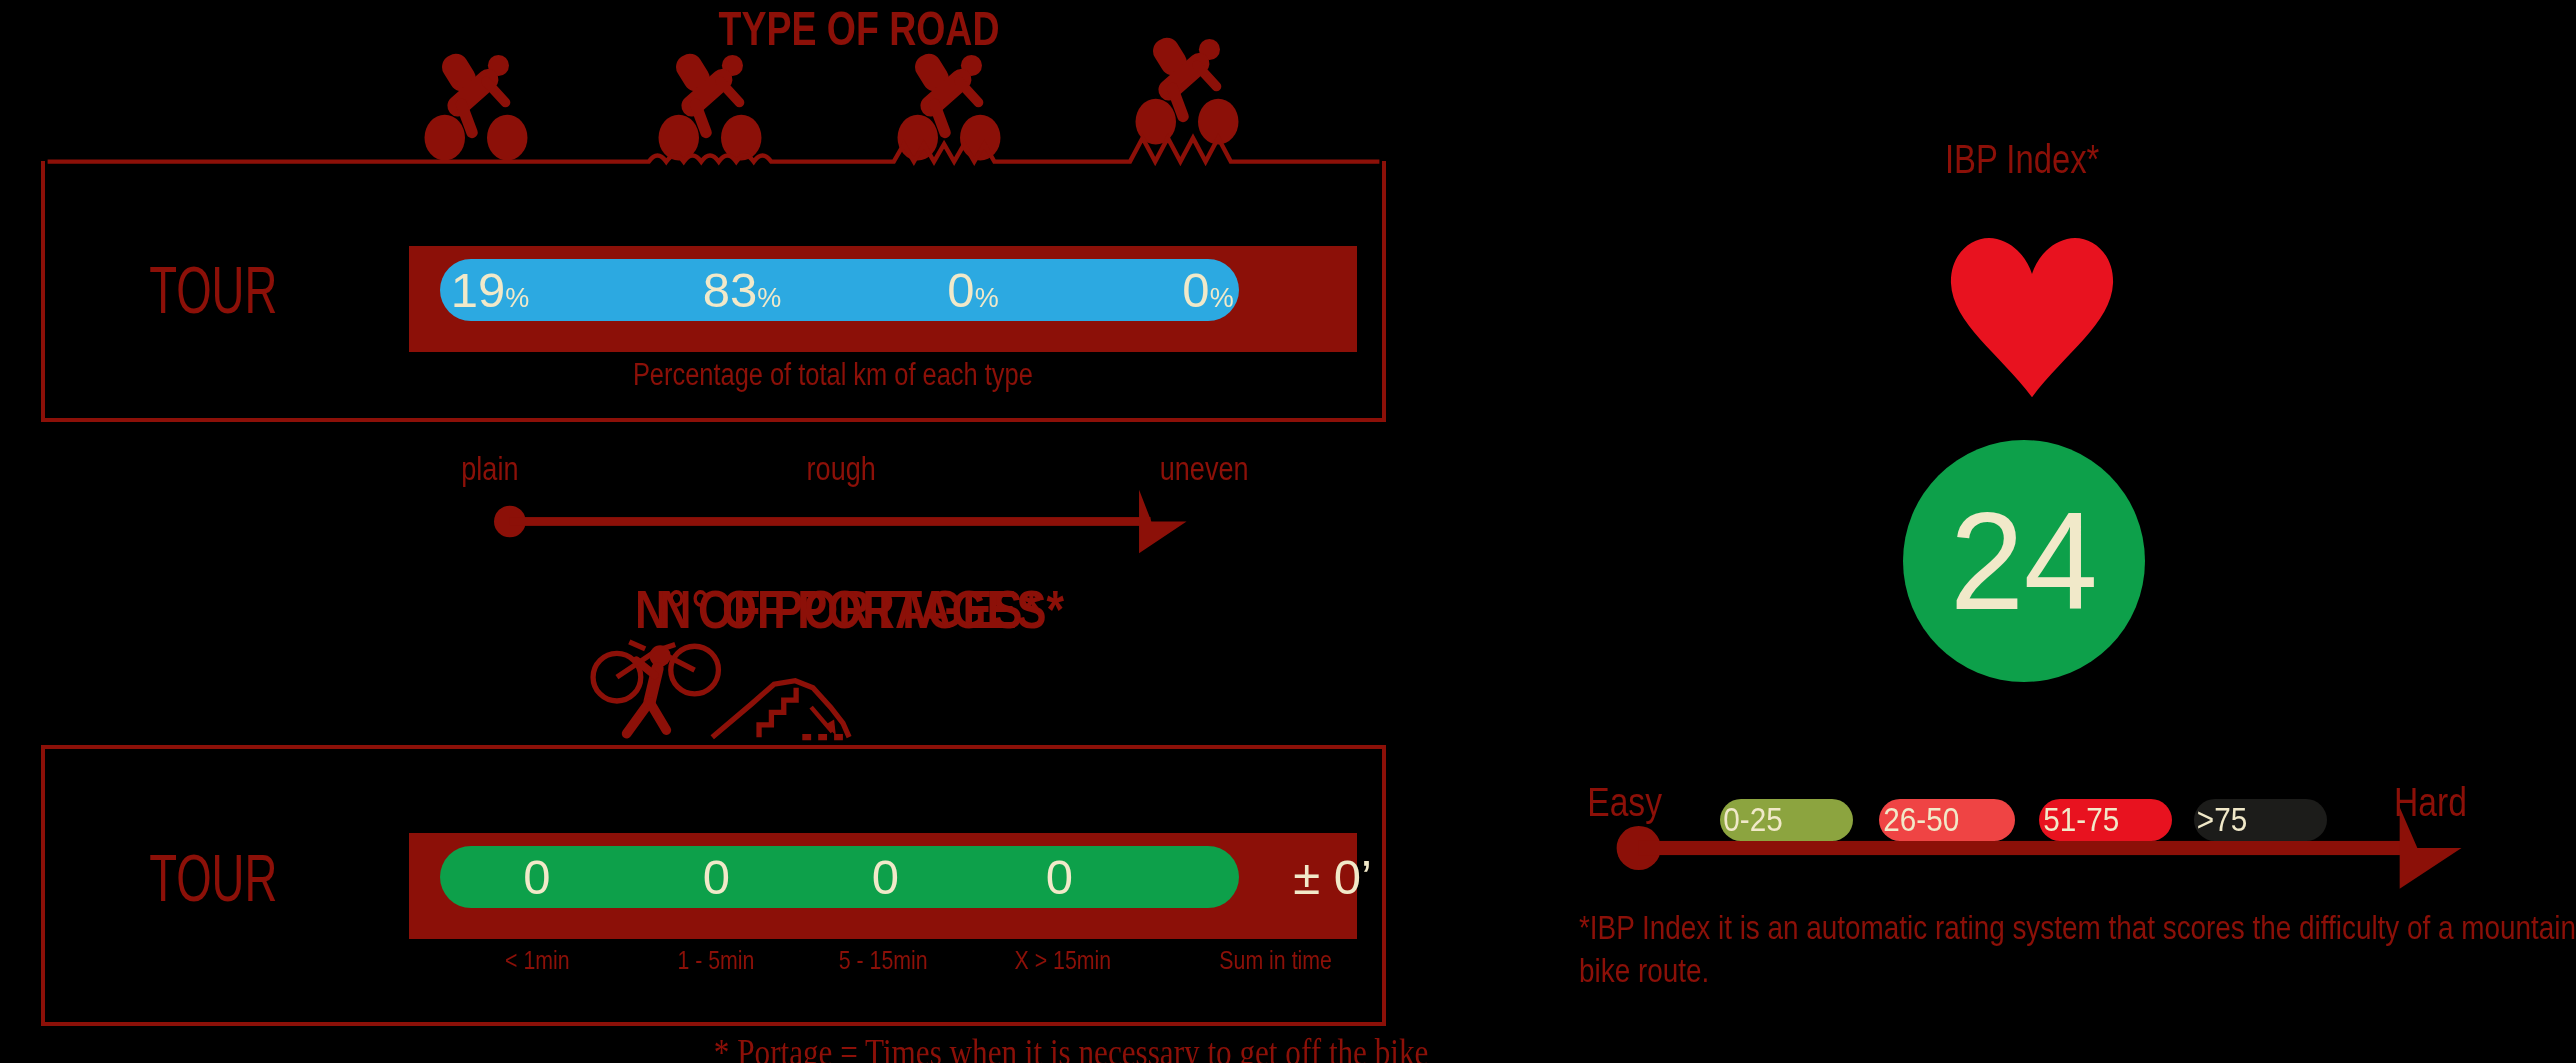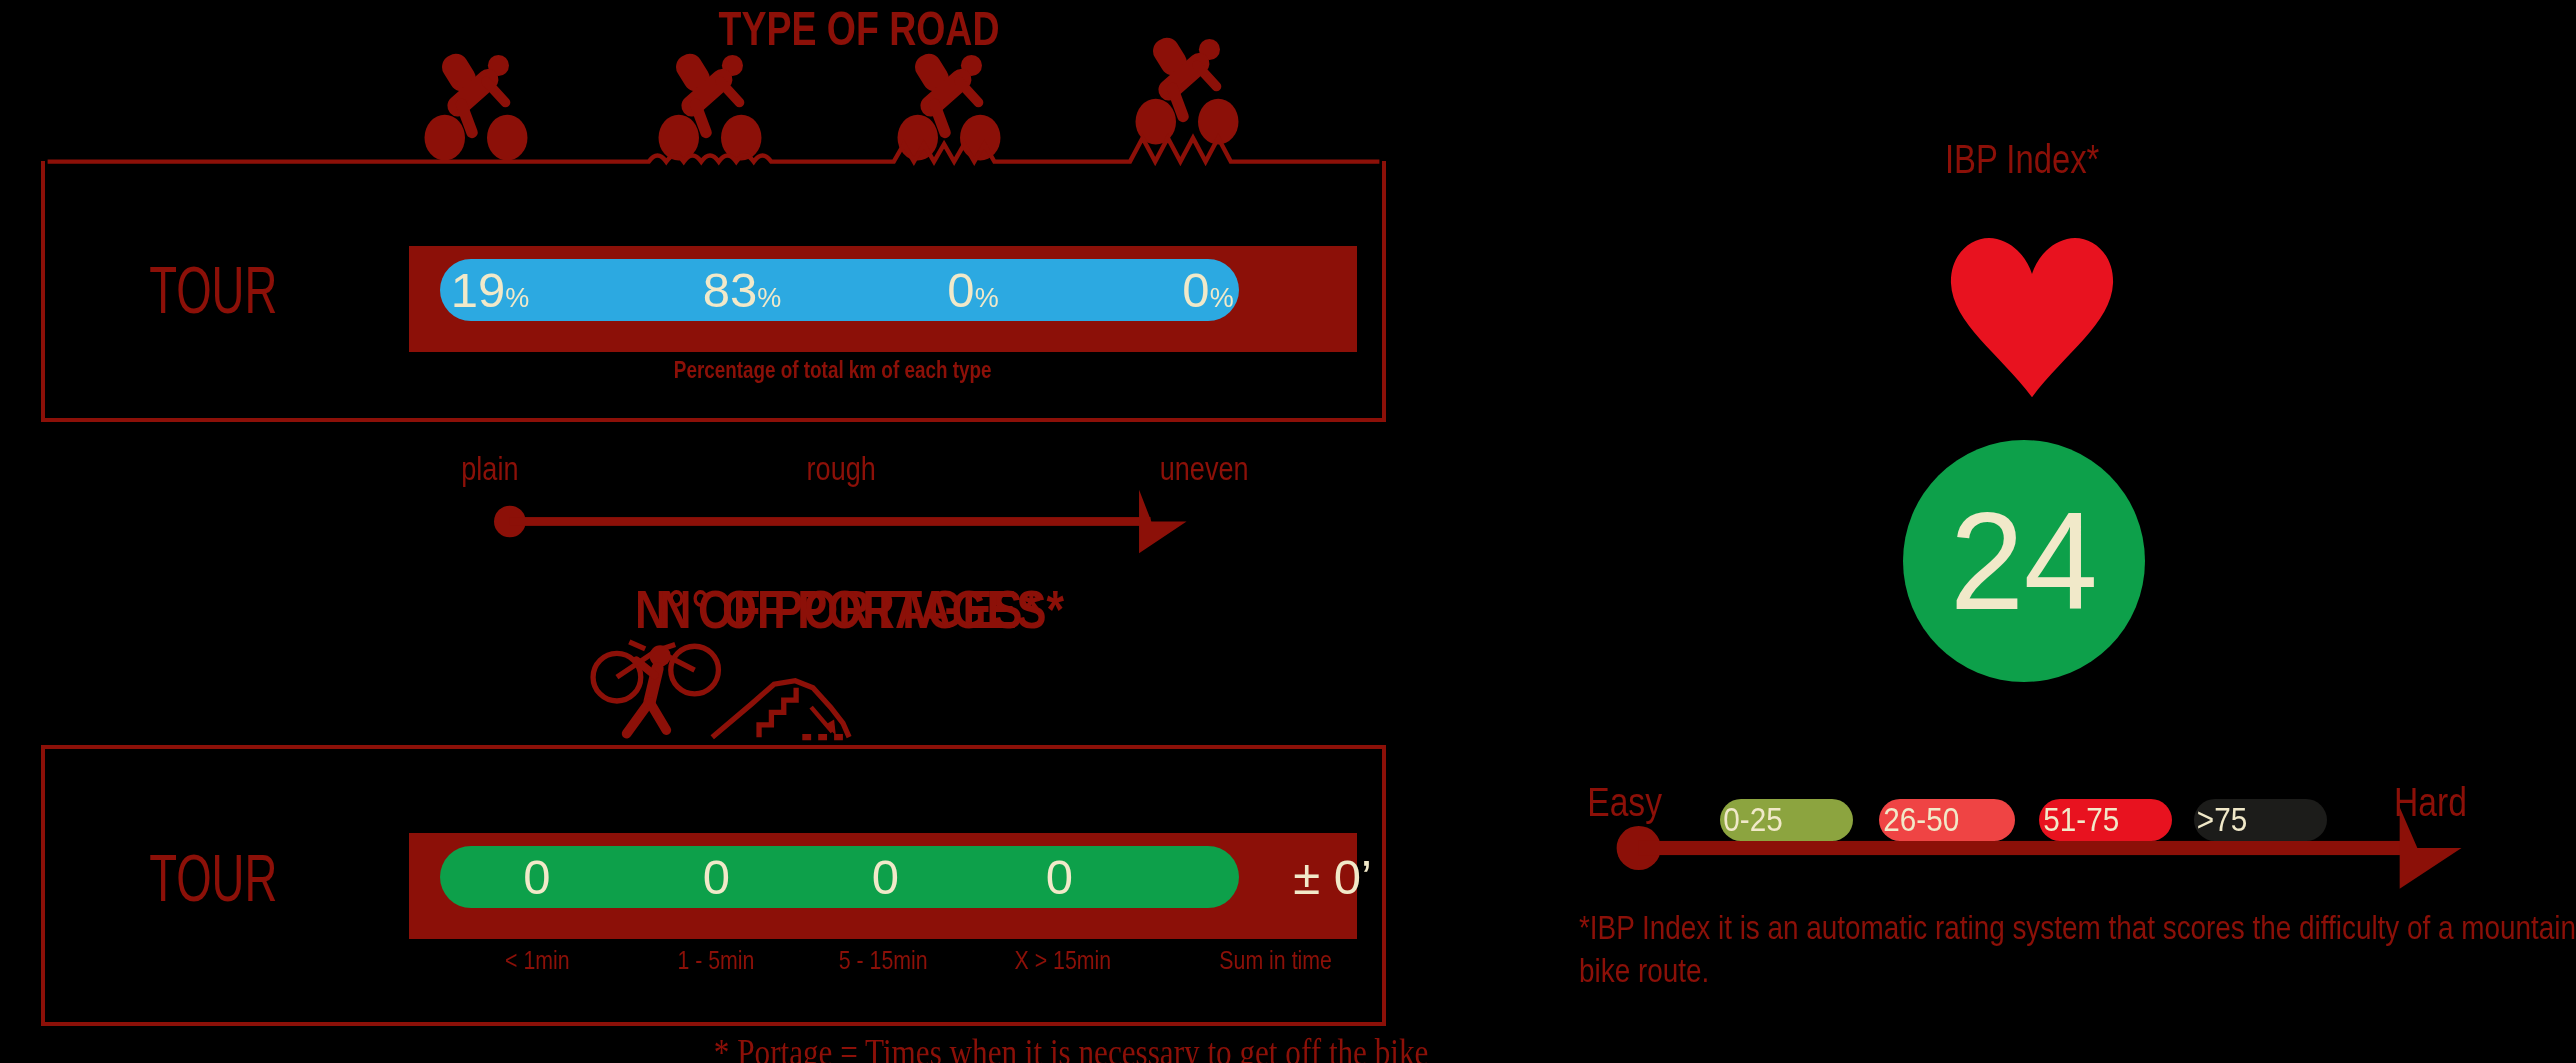--- a/index.html
+++ b/index.html
@@ -15,21 +15,21 @@
   .box{position:absolute;border:4.4px solid #8C1008;box-sizing:border-box;background:transparent;}
   #box1{left:7px;top:161px;width:1345px;height:261px;border-top:none;}
   #box2{left:7px;top:745px;width:1345px;height:281px;}
   .tour-label{position:absolute;left:53px;top:97px;width:230px;height:64px;line-height:64px;
               font-size:67px;text-align:center;}
   .innerrect{position:absolute;background:#8C1008;}
   .pillbar{position:absolute;border-radius:31px;height:62px;width:799px;left:395px;}
   .pct-item{position:absolute;top:0;height:62px;line-height:62px;width:150px;text-align:center;}
   .pct-num{font-size:49px;} .pct-sym{font-size:27px;}
   .zero-item{position:absolute;top:0;height:62px;line-height:62px;width:141px;text-align:center;font-size:49px;}
-  .caption{position:absolute;font-size:23px;font-weight:bold;}
+  .caption{position:absolute;font-size:31px;}
   .binlabel{position:absolute;top:196px;height:30px;line-height:30px;width:194px;text-align:center;font-size:26px;}
   .axis-label{position:absolute;top:451px;height:35px;line-height:35px;width:194px;text-align:center;font-size:33px;}
   .badge{position:absolute;top:799px;height:42px;border-radius:21px;text-align:left;}
   .badge span{line-height:42px;font-size:33px;}
   #glitch-title{position:absolute;left:601px;top:579px;width:530px;height:55px;font-size:53px;font-weight:bold;}
   #glitch-title span{position:absolute;top:0;transform:scaleX(.85);transform-origin:0 50%;white-space:nowrap;}
   .note{font-size:38px;font-family:Liberation Serif, serif;}
   svg{display:block;}
 </style>
 </head>

